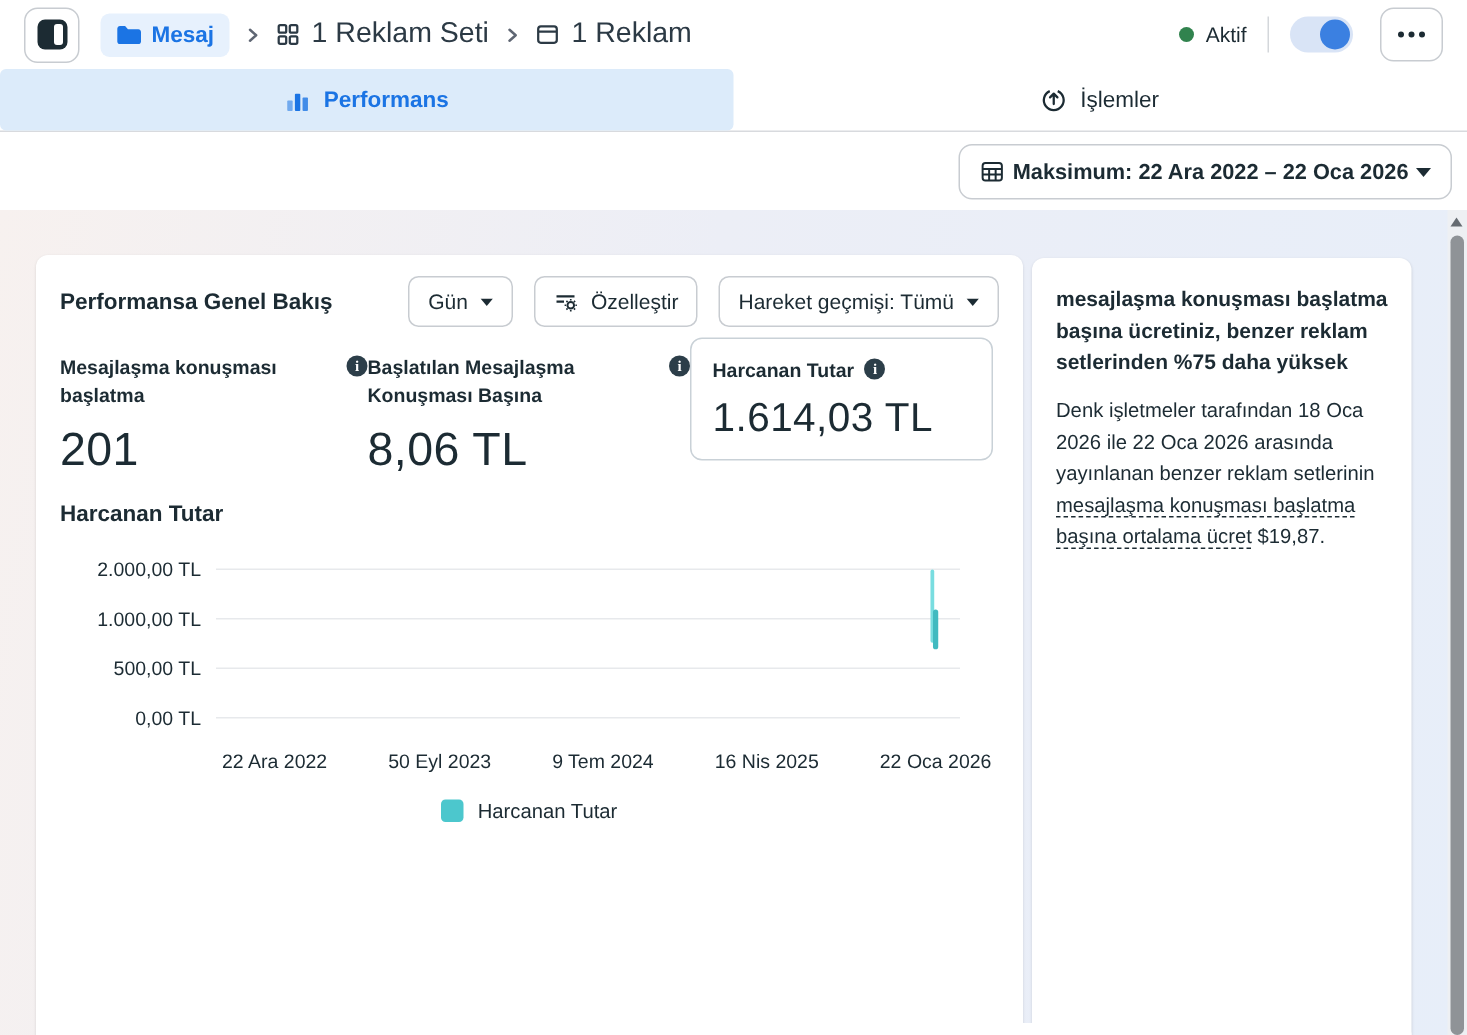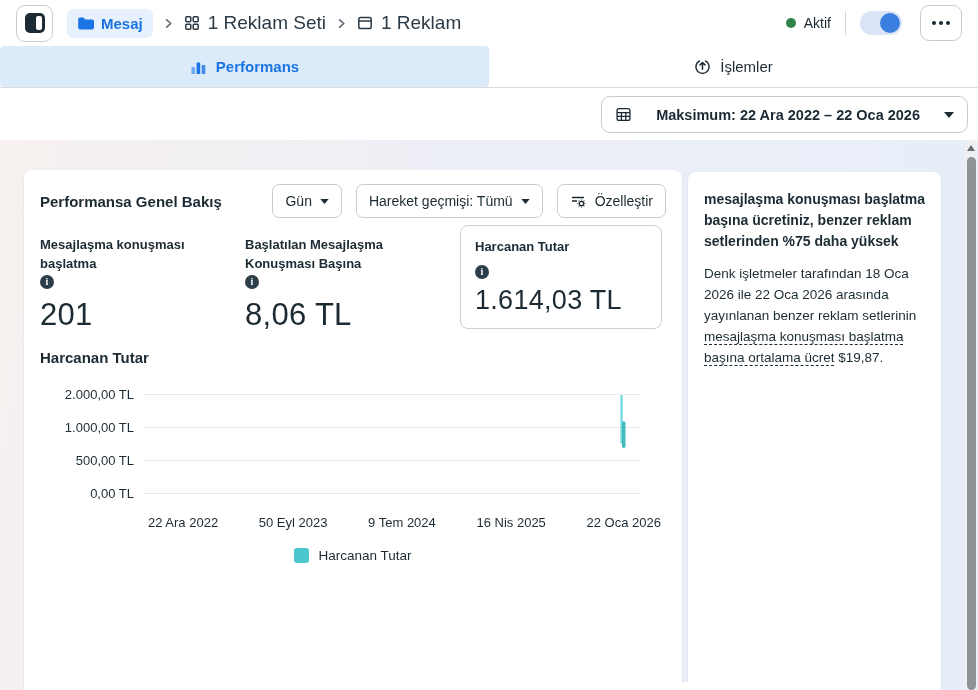--- a/index.html
+++ b/index.html
@@ -28,38 +28,38 @@
     align-items:center; justify-content:center; gap:3px; background:#fff; cursor:pointer; }
   .more-btn i { width:4px; height:4px; border-radius:50%; background:#1c2b33; }
 
   
   .tabrow { height:42px; display:flex; border-bottom:1px solid #d8dade; background:#fff; }
   .tab { flex:1; display:flex; align-items:center; justify-content:center; gap:9px; font-size:15px; cursor:pointer; }
   .tab.active { background:#dcebfa; color:#1b74e4; font-weight:bold; border-radius:4px; }
 
   
   .filter-row { height:52px; background:#fff; position:relative; }
-  .date-btn { position:absolute; right:10px; top:8px; height:37px; display:flex; align-items:center; gap:24px;
+  .date-btn { position:absolute; right:10px; top:8px; height:37px; display:flex; align-items:center; gap:5px;
     border:1px solid #c8ccd1; border-radius:9px; padding:0 13px; font-size:14.5px; font-weight:bold;
     color:#1c2b33; background:#fff; cursor:pointer; }
 
   
   .content { position:relative; height:550px; overflow:hidden;
     background:linear-gradient(100deg,#f7f1ef 0%,#eceef6 45%,#e7eef9 100%); }
   .main-card { position:absolute; left:24px; top:30px; width:658px; height:565px; background:#fff;
     border-radius:8px; box-shadow:0 1px 2px rgba(0,0,0,.12); overflow:hidden; }
   .card-head { display:flex; align-items:center; padding:14px 16px 0; }
   .card-title { font-size:15px; font-weight:bold; margin-right:auto; }
   .btn { display:flex; align-items:center; gap:8px; border:1px solid #c8ccd1; border-radius:7px; height:34px;
     padding:0 12px; font-size:14px; color:#1c2b33; background:#fff; margin-left:14px; cursor:pointer; white-space:nowrap; }
 
   .metrics { display:flex; padding:18px 16px 0; align-items:flex-start; }
   .metric { width:205px; flex:none; }
   .metric:nth-child(2) { width:215px; }
-  .metric-head { display:flex; justify-content:space-between; align-items:flex-start;flex-direction:column; }
+  .metric-head { display:flex; justify-content:space-between; align-items:flex-start; }
   .metric-label { font-size:13px; font-weight:bold; line-height:1.45; max-width:160px; }
   .info-dot { width:14px; height:14px; border-radius:50%; background:#2c3e49; color:#fff; font-size:10px;
     display:flex; align-items:center; justify-content:center; font-weight:bold; flex:none; margin-top:1px;
     font-family:"Liberation Serif", serif; cursor:pointer; }
   .metric-value { font-size:31px; margin-top:8px; letter-spacing:.3px; }
   .metric-box { width:202px; border:1px solid #c9d1d7; border-radius:8px; padding:12px 14px; margin-top:-11px; cursor:pointer; }
   .metric-box .metric-head { justify-content:flex-start; gap:7px; }
   .metric-box .metric-value { font-size:27px; margin-top:6px; }
 
   .chart-title { font-size:15px; font-weight:bold; margin:16px 16px 0; }
@@ -182,32 +182,32 @@
   <div class="main-card">
     <div class="card-head">
       <span class="card-title">Performansa Genel Bakış</span>
       <div class="btn">
         <span>Gün</span>
         <svg width="9" height="5" viewBox="0 0 10 6">
             <path d="M0 0 h10 L5 6 Z" fill="#1c2b33"></path>
           </svg>
       </div>
       <div class="btn">
-        <span>Hareket geçmişi: Tümü</span>
-        <svg width="9" height="5" viewBox="0 0 10 6">
-            <path d="M0 0 h10 L5 6 Z" fill="#1c2b33"></path>
-          </svg>
-      </div>
-      <div class="btn">
         <svg width="17" height="16" viewBox="0 0 17 16" fill="none" stroke="#1c2b33" stroke-width="1.5">
           <path d="M2 4.5 h12 M2 8 h5"></path>
           <circle cx="11.5" cy="10.5" r="2.2" stroke-width="1.3"></circle>
           <path d="M11.5 7.4 v-1 M11.5 13.6 v1 M8.4 10.5 h-1 M14.6 10.5 h1 M9.4 8.4 l-.8 -.8 M13.6 12.6 l.8 .8 M9.4 12.6 l-.8 .8 M13.6 8.4 l.8 -.8" stroke-width="1.1"></path>
         </svg>
         <span>Özelleştir</span>
+      </div>
+      <div class="btn">
+        <span>Hareket geçmişi: Tümü</span>
+        <svg width="9" height="5" viewBox="0 0 10 6">
+            <path d="M0 0 h10 L5 6 Z" fill="#1c2b33"></path>
+          </svg>
       </div>
     </div>
 
     <div class="metrics">
       <div class="metric">
         <div class="metric-head">
           <span class="metric-label">Mesajlaşma konuşması başlatma</span>
           <span class="info-dot">i</span>
         </div>
         <div class="metric-value">201</div>

